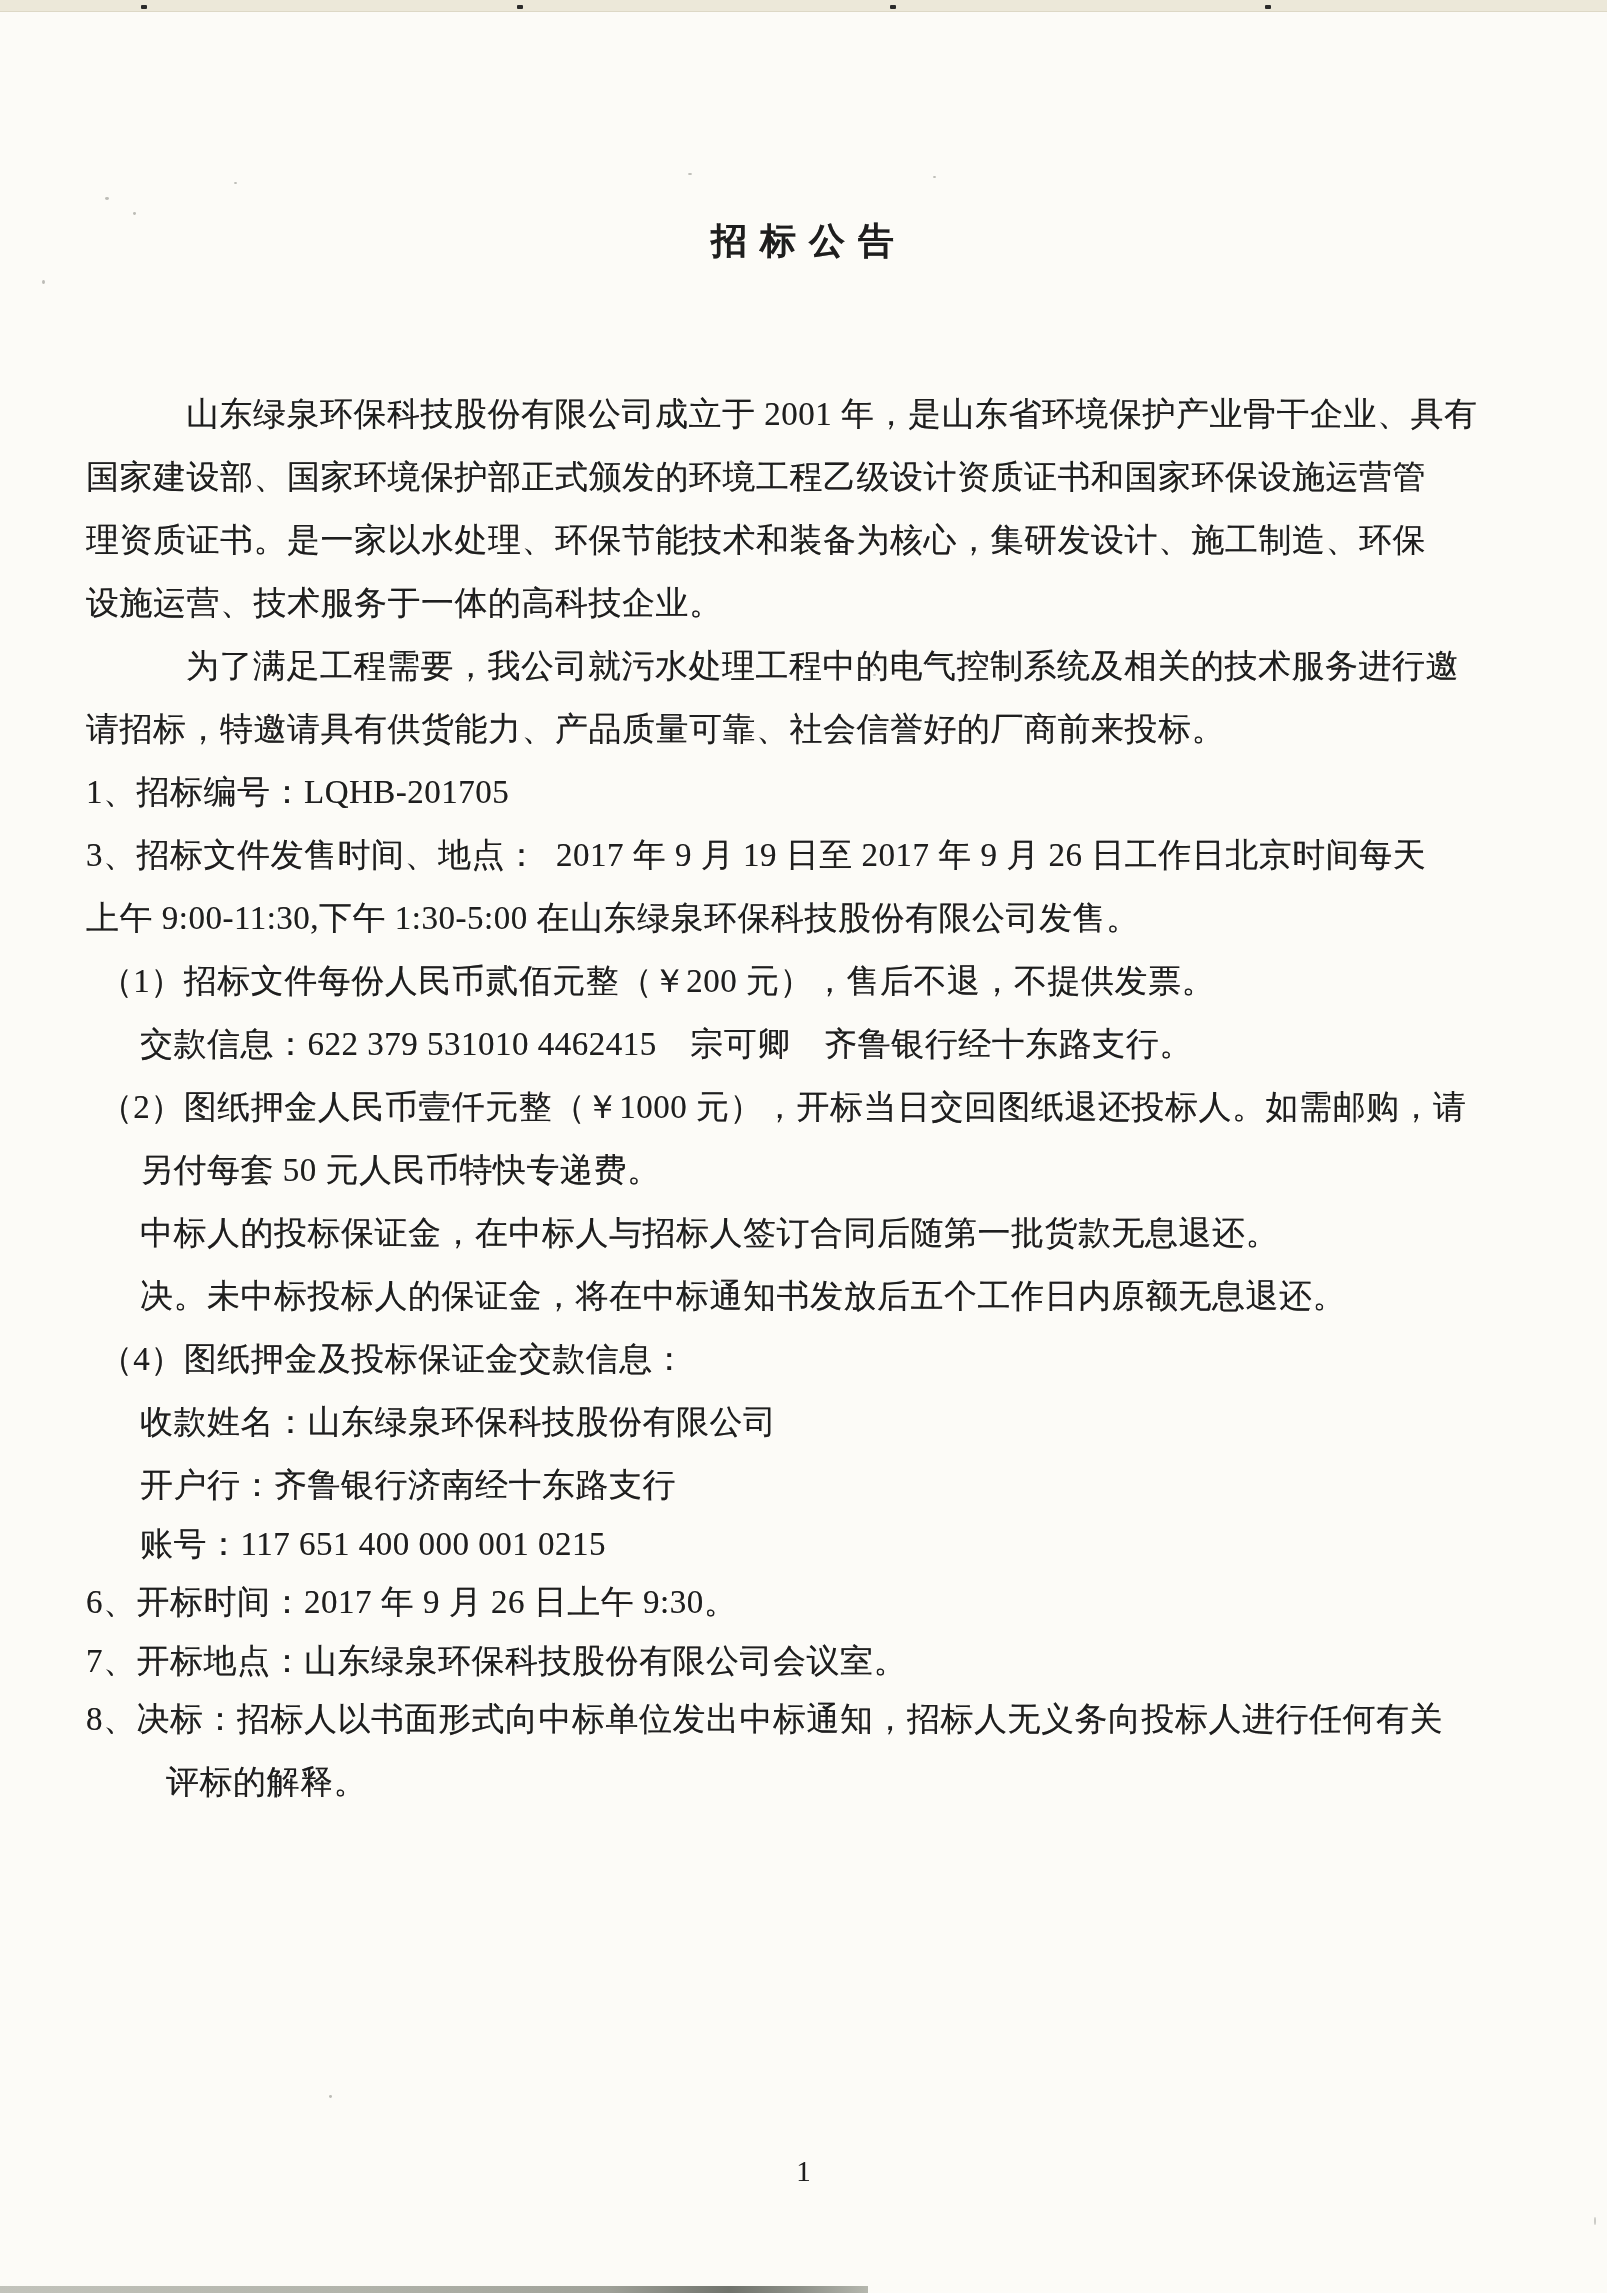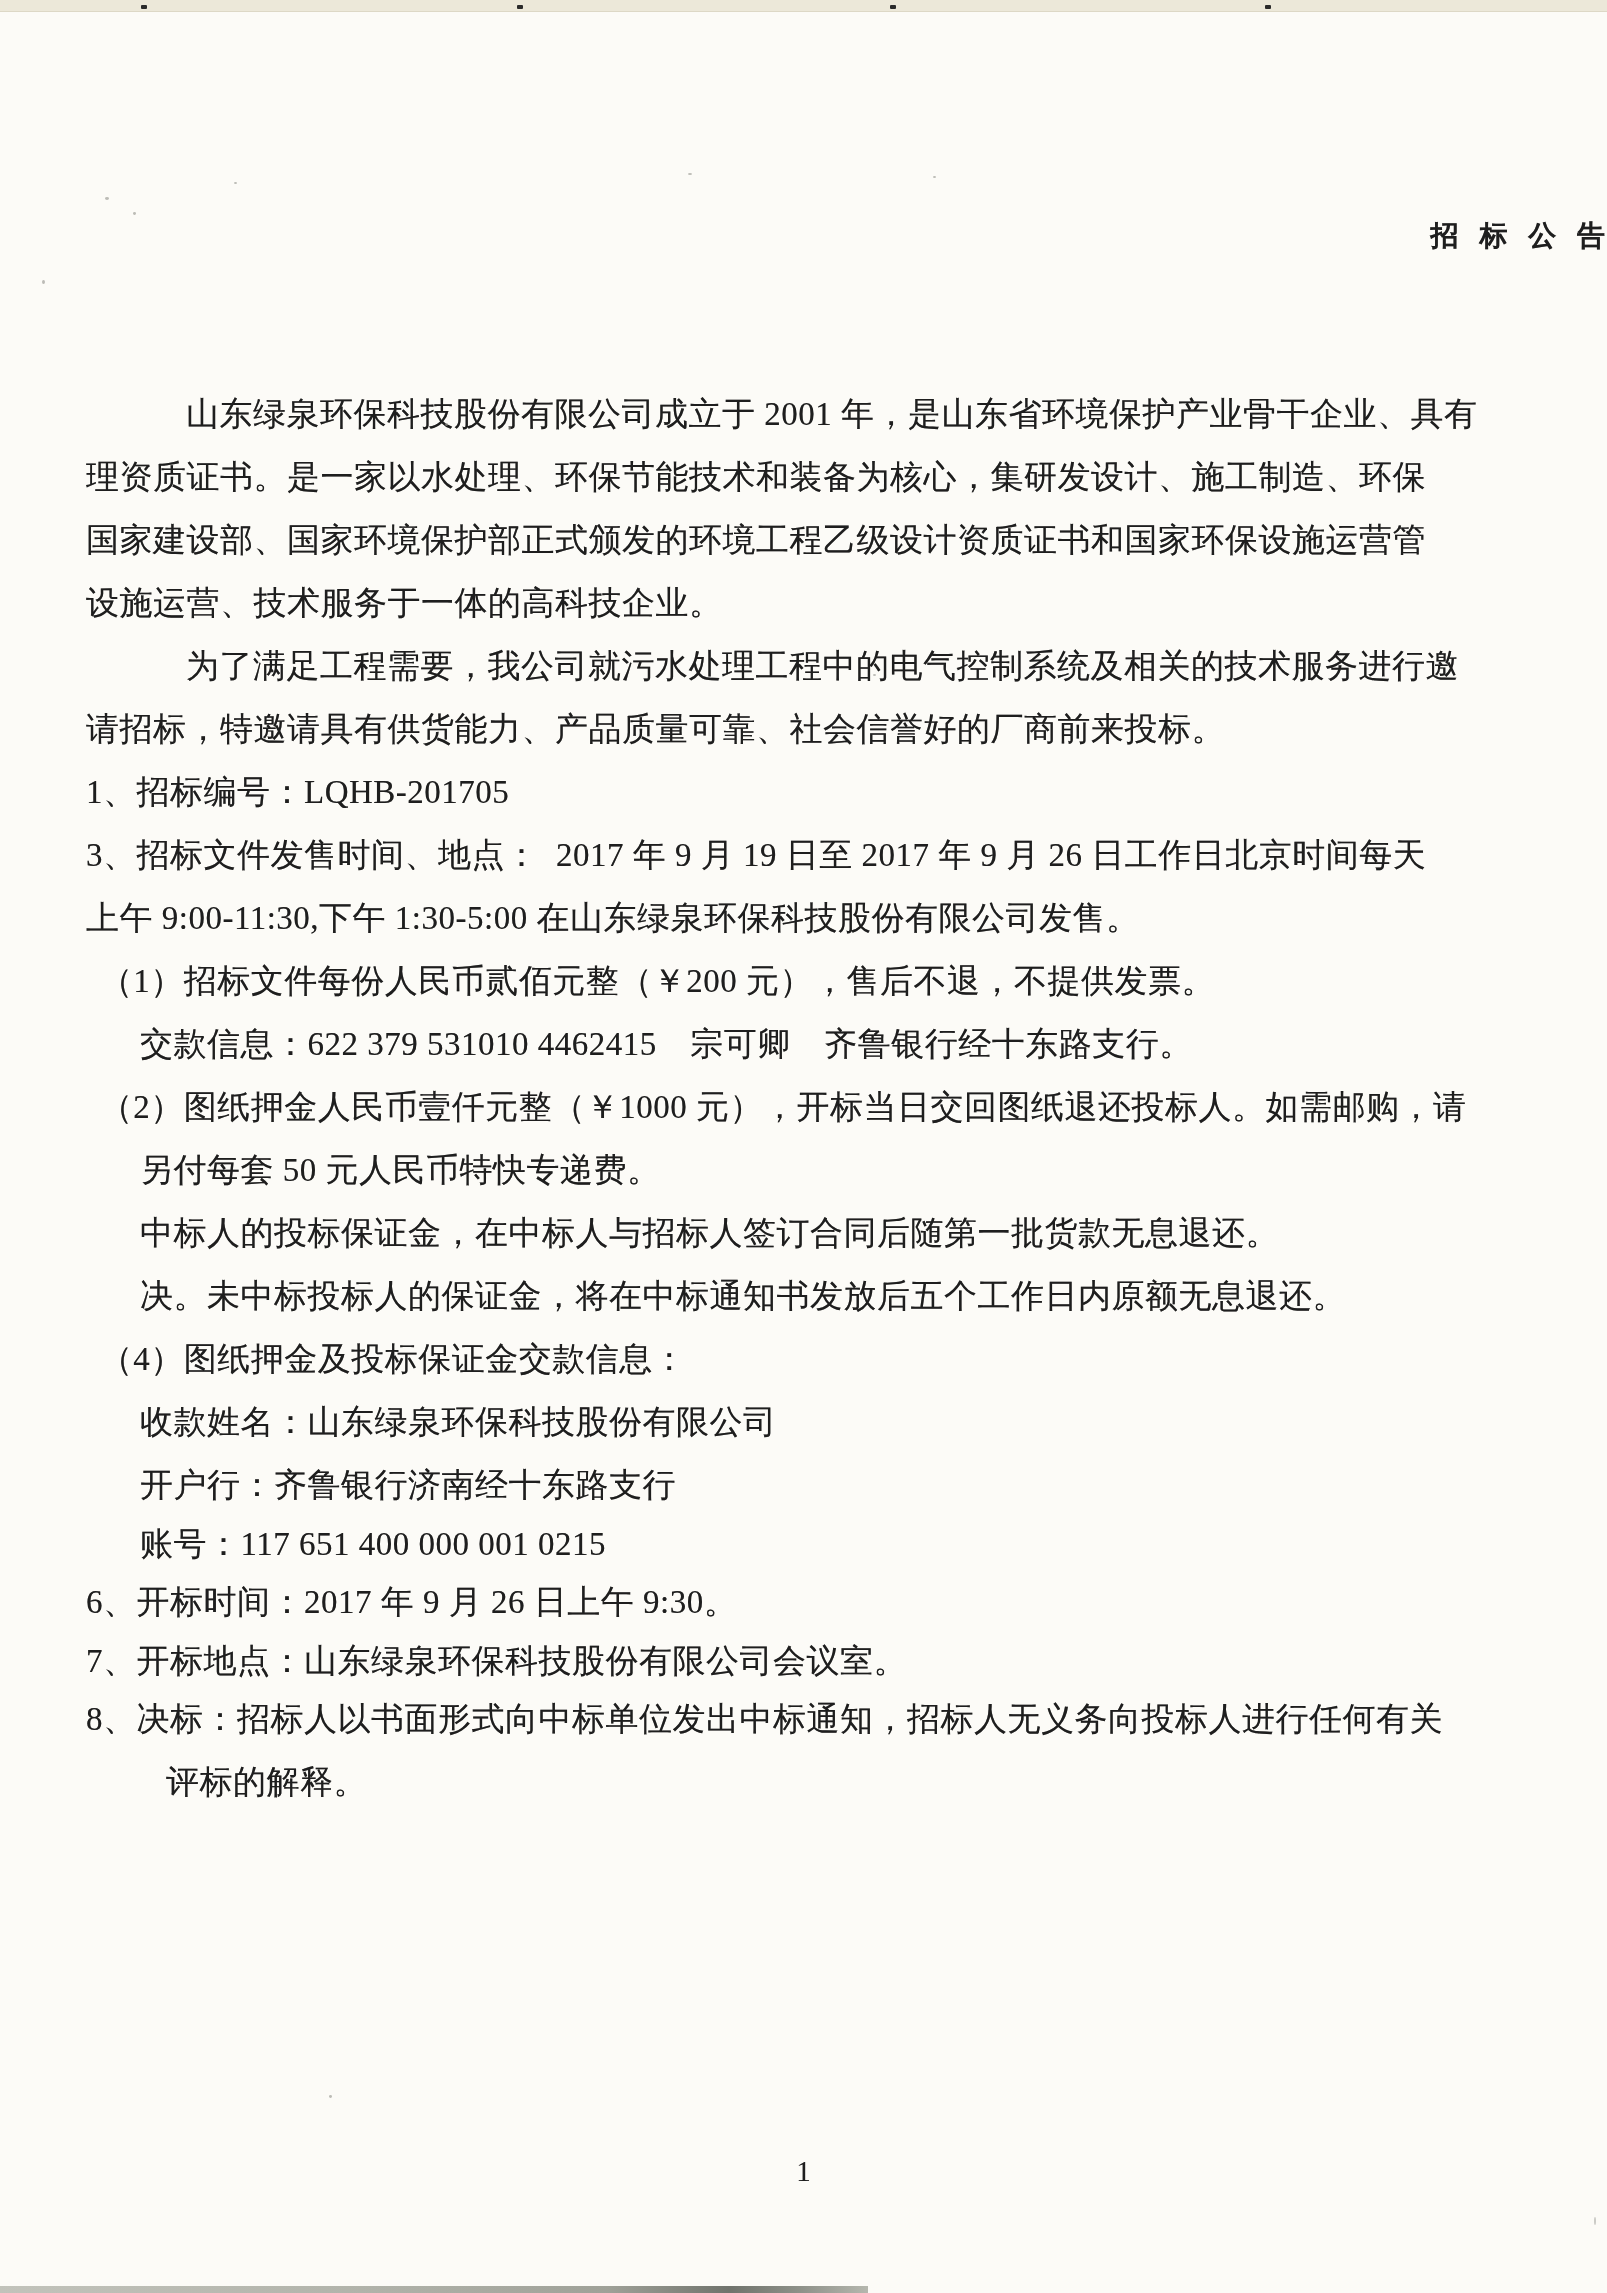--- a/index.html
+++ b/index.html
@@ -21,24 +21,23 @@
     border-bottom:1px solid #ddd8c6;
   }
   .edge-mark{position:absolute;background:#2b2b2b;border-radius:1px;}
   .edge-bottom{
     position:absolute;bottom:0;left:0;width:868px;height:7.8px;
     background:linear-gradient(to right,#c2c3bb 0%,#b2b4ab 40%,#9fa198 70%,#70736c 84%,#8d9088 92%,#b5b7ae 100%);
   }
   .speck{position:absolute;background:#9a9a94;border-radius:50%;opacity:.65;}
   .title{
     position:absolute;top:217px;left:0;width:100%;
-    margin:0;text-align:right;
-    font-size:28px;font-weight:600;letter-spacing:2px;
+    margin:0;text-align:center;
+    font-size:36px;font-weight:600;letter-spacing:2px;
     text-shadow:0 0 0.5px rgba(20,20,20,.55);
-    font-family:Liberation Mono, monospace;
   }
   .body{
     position:absolute;top:383px;left:86px;width:1463px;
   }
   .line{
     font-size:33px;line-height:63px;white-space:pre;
     letter-spacing:0.5px;
     text-shadow:0 0 0.4px rgba(20,20,20,.5);
   }
   .lh-tight{line-height:54px;}
@@ -64,22 +63,22 @@
     <span class="edge-mark" style="left:141px;top:4.9px;width:5.9px;height:3.9px;"></span>
     <span class="edge-mark" style="left:517px;top:4.9px;width:5.9px;height:3.9px;"></span>
     <span class="edge-mark" style="left:890px;top:4.9px;width:5.9px;height:3.9px;"></span>
     <span class="edge-mark" style="left:1265px;top:4.9px;width:5.9px;height:3.9px;"></span>
   </div>
 
   <h1 class="title">招 标 公 告</h1>
 
   <div class="body">
       <div class="line ind-first">山东绿泉环保科技股份有限公司成立于 2001 年，是山东省环境保护产业骨干企业、具有</div>
+      <div class="line ind-base">国家建设部、国家环境保护部正式颁发的环境工程乙级设计资质证书和国家环保设施运营管</div>
       <div class="line ind-base">理资质证书。是一家以水处理、环保节能技术和装备为核心，集研发设计、施工制造、环保</div>
-      <div class="line ind-base">国家建设部、国家环境保护部正式颁发的环境工程乙级设计资质证书和国家环保设施运营管</div>
       <div class="line ind-base">设施运营、技术服务于一体的高科技企业。</div>
       <div class="line ind-first">为了满足工程需要，我公司就污水处理工程中的电气控制系统及相关的技术服务进行邀</div>
       <div class="line ind-base">请招标，特邀请具有供货能力、产品质量可靠、社会信誉好的厂商前来投标。</div>
       <div class="line ind-base">1、招标编号：LQHB-201705</div>
       <div class="line ind-base">3、招标文件发售时间、地点：  2017 年 9 月 19 日至 2017 年 9 月 26 日工作日北京时间每天</div>
       <div class="line ind-base">上午 9:00-11:30,下午 1:30-5:00 在山东绿泉环保科技股份有限公司发售。</div>
       <div class="line ind-item">（1）招标文件每份人民币贰佰元整（￥200 元），售后不退，不提供发票。</div>
       <div class="line ind-detail">交款信息：622 379 531010 4462415　宗可卿　齐鲁银行经十东路支行。</div>
       <div class="line ind-item">（2）图纸押金人民币壹仟元整（￥1000 元），开标当日交回图纸退还投标人。如需邮购，请</div>
       <div class="line ind-detail">另付每套 50 元人民币特快专递费。</div>

